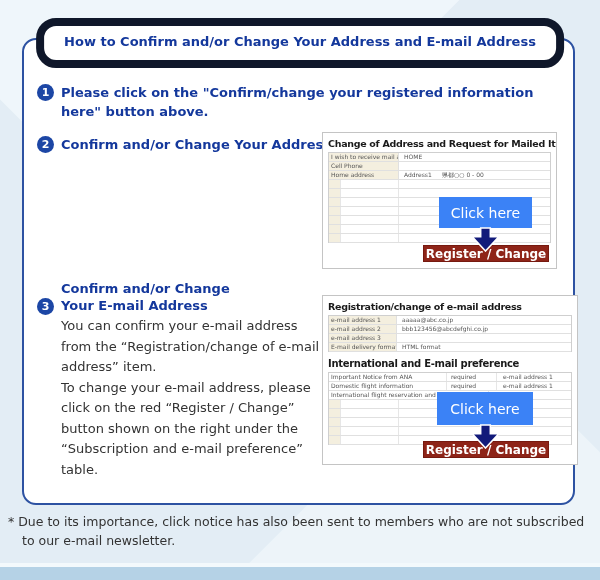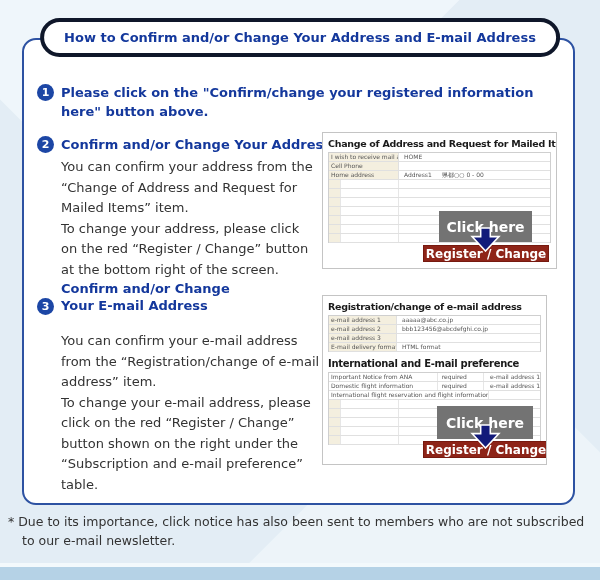--- a/index.html
+++ b/index.html
@@ -13,23 +13,23 @@
   }
   
   .deco { position:absolute; background:rgba(250,253,255,0.55); z-index:0; }
   .deco.d1 { width:480px; height:480px; left:-60px; top:-300px; transform:rotate(45deg); }
   .deco.d2 { width:520px; height:520px; right:-140px; bottom:-380px; transform:rotate(45deg); background:rgba(248,252,255,0.45); }
   .band-line { position:absolute; left:0; right:0; top:563px; height:4px; background:#f3f9fc; z-index:1; }
   .band { position:absolute; left:0; right:0; top:567px; height:13px; background:#b5d2e6; z-index:1; }
 
   .title-pill {
     position:absolute; left:50%; transform:translateX(-50%);
-    top:18px; height:39px; line-height:31px;
+    top:18px; height:50px; line-height:31px;
     min-width:500px; text-align:center;
-    background:#fff; border:4px solid #0f172a; border-radius:20px;
+    background:#fff; border:8px solid #0f172a; border-radius:20px;
     color:#14389c; font-weight:bold; font-size:13px;
     z-index:3; white-space:nowrap; padding:0 20px;
   }
 
   .main-box {
     position:absolute; left:22px; top:38px; width:553px; height:467px;
     background:#fff; border:2px solid #2d52a2; border-radius:14px;
     z-index:2;
   }
 
@@ -42,47 +42,47 @@
   .step-heading { position:absolute; color:#14389c; font-weight:bold; font-size:13px; line-height:17px; }
   .step-body { position:absolute; font-size:13px; line-height:20.5px; color:#333; white-space:pre-line; }
 
   #step1-text { position:absolute; left:37px; top:43px; width:505px; }
   #step1-badge { left:13px; top:44px; }
   #step2-badge { left:13px; top:96px; }
   #step2-heading { left:37px; top:96px; }
   #step2-body { left:37px; top:117px; width:258px; }
   #step3-badge { left:13px; top:258px; }
   #step3-heading { left:37px; top:240px; width:220px; }
-  #step3-body { left:37px; top:291px; width:262px; }
+  #step3-body { left:37px; top:276px; width:262px; }
 
   .shot {
     position:absolute; background:#fff; border:1px solid #c4c4c4;
     padding:5px 5px; overflow:hidden;
   }
   #shot-address { left:298px; top:92px; width:235px; height:137px; }
-  #shot-email { left:298px; top:255px; width:225px; height:170px; }
+  #shot-email { left:298px; top:255px; width:256px; height:170px; }
 
   .shot-title { font-size:9.5px; font-weight:bold; color:#1a1a1a; white-space:nowrap; letter-spacing:-0.3px; }
   .shot-table { margin-top:3px; border:1px solid #cfcfcf; border-bottom:none; background:#fff; }
   .srow { display:flex; height:9px; border-bottom:1px solid #e0e0e0; font-size:6px; line-height:8px; color:#555; overflow:hidden; }
   .sc-label { width:70px; background:#f4efdf; border-right:1px solid #e0e0e0; padding-left:2px; white-space:nowrap; overflow:hidden; }
   .sc-label.w68 { width:68px; }
   .sc-v1 { width:38px; padding-left:5px; white-space:nowrap; }
   .sc-val { flex:1; padding-left:5px; white-space:nowrap; overflow:hidden; }
   .sc-sliver { width:12px; background:#f4efdf; border-right:1px solid #e6e6e6; }
   .sc-mid { width:58px; border-right:1px solid #e6e6e6; }
   .sc-rest { flex:1; }
   .pc-item { width:118px; border-right:1px solid #e6e6e6; padding-left:2px; white-space:nowrap; overflow:hidden; }
   .pc-item.wide { width:160px; }
   .pc-status { width:50px; border-right:1px solid #e6e6e6; padding-left:4px; white-space:nowrap; }
   .pc-addr { flex:1; padding-left:6px; white-space:nowrap; }
 
   .click-here {
-    position:absolute; background:#737373; color:#fff; font-weight:bold;
-    display:flex; align-items:center; justify-content:center; z-index:4;margin-top:14px;
+    position:absolute; background:#3b82f6; color:#fff; font-weight:normal;
+    display:flex; align-items:center; justify-content:center; z-index:4;
   }
   #click-here-2 { left:116px; top:64px; width:93px; height:31px; font-size:14px; }
   #click-here-3 { left:114px; top:96px; width:96px; height:33px; font-size:14px; }
   .arrow-icon { position:absolute; z-index:4; }
   #arrow-2 { left:147px; top:94px; }
   #arrow-3 { left:147px; top:128px; }
   .reg-btn {
     position:absolute; background:#8e2418; border:1px solid #76190f;
     color:#fff; font-size:12px; font-weight:bold;
     display:flex; align-items:center; justify-content:center; z-index:3;
@@ -106,22 +106,20 @@
 
 <div class="title-pill">How to Confirm and/or Change Your Address and E-mail Address</div>
 
 <div class="main-box">
 
   <div class="step-badge" id="step1-badge">1</div>
   <div class="blue-bold" id="step1-text">Please click on the "Confirm/change your registered information here" button above.</div>
 
   <div class="step-badge" id="step2-badge">2</div>
   <div class="step-heading" id="step2-heading">Confirm and/or Change Your Address</div>
-  <div class="step-body" id="step2-body">You can confirm your address from the “Change of Address and Request for Mailed Items” item.
-To change your address, please click on the red “Register / Change” button at the bottom right of the screen.</div>
 
   <div class="shot" id="shot-address">
     <div class="shot-title">Change of Address and Request for Mailed Items</div>
     <div class="shot-table">
       <div class="srow">
         <span class="sc-label">I wish to receive mail at:</span>
         <span class="sc-val">HOME</span>
       </div>
       <div class="srow">
         <span class="sc-label">Cell Phone</span>

